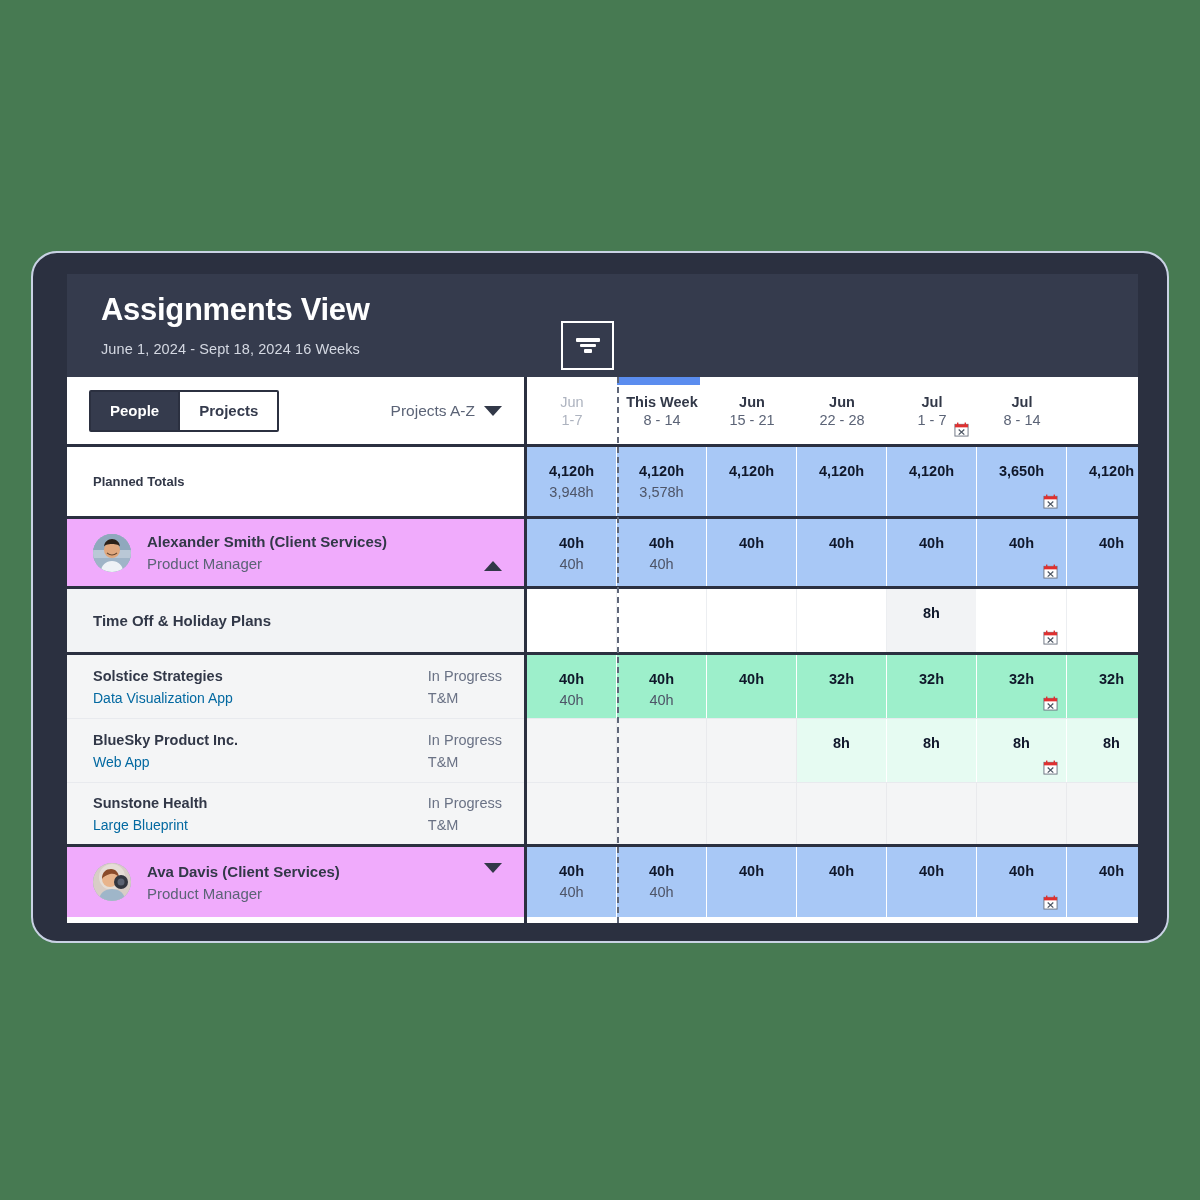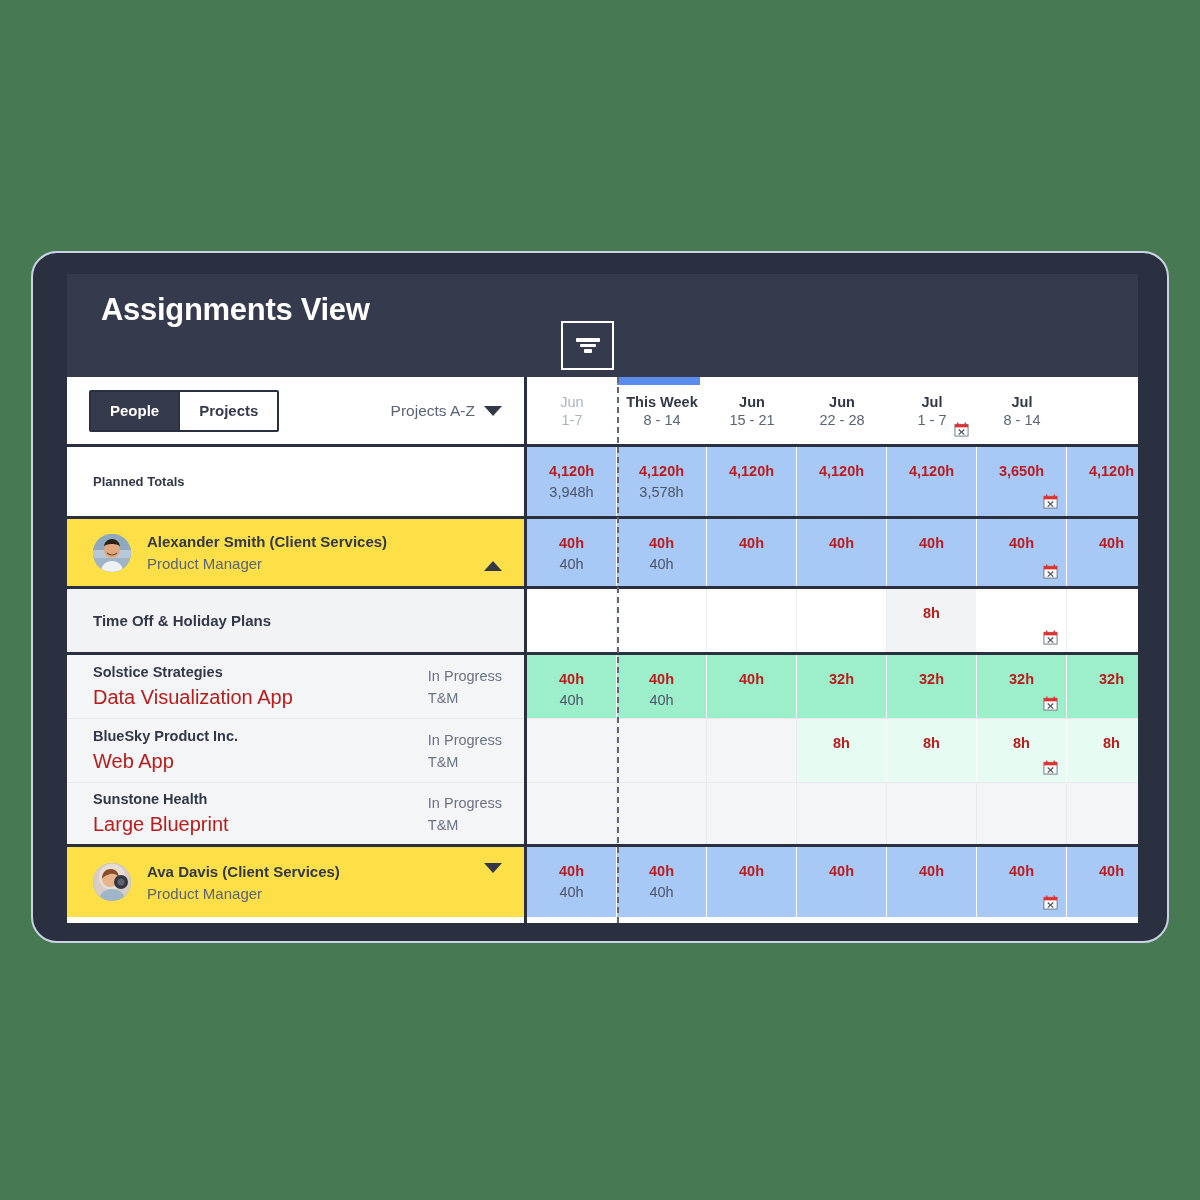--- a/index.html
+++ b/index.html
@@ -136,21 +136,21 @@
 
   
   .lrow {
     display: flex; align-items: center;
     padding: 0 22px 0 26px;
     height: 100%;
   }
   .lrow.totals { background: #ffffff; }
   .lrow.timeoff { background: #f2f3f5; }
   .lrow.proj { background: #f4f5f6; }
-  .lrow.person { background: #fde047; }
+  .lrow.person { background: #f0abfc; }
 
   .totals-label { font-size: 13px; font-weight: bold; color: #323848; }
   .timeoff-label { font-size: 15px; font-weight: bold; color: #323848; }
 
   .avatar {
     width: 38px; height: 38px;
     border-radius: 50%;
     margin-right: 16px;
     flex: 0 0 38px;
     overflow: hidden;
@@ -160,21 +160,21 @@
   .avatar svg { display: block; width: 100%; height: 100%; }
 
   .person-text { display: flex; flex-direction: column; gap: 5px; }
   .person-name { font-size: 15px; font-weight: bold; color: #323848; }
   .person-role { font-size: 15px; color: #5b6376; }
   .person-toggle { margin-left: auto; cursor: pointer; padding-left: 10px; }
 
   .proj-left { display: flex; flex-direction: column; gap: 6px; }
   .proj-right { display: flex; flex-direction: column; gap: 6px; margin-left: auto; }
   .proj-name { font-size: 14.5px; font-weight: bold; color: #323848; }
-  .proj-sub  { font-size: 20px; color: #b91c1c; }
+  .proj-sub  { font-size: 14px; color: #0369a1; }
   .proj-status { font-size: 14.5px; color: #6a7285; }
   .proj-type { font-size: 14.5px; color: #6a7285; }
 
   
   .dates-row {
     display: flex;
     height: 70px;
     border-bottom: 3px solid #2b3040;
     position: relative;
   }
@@ -199,21 +199,21 @@
   
   .drow { display: flex; }
   .cell {
     width: 90px; flex: 0 0 90px;
     position: relative;
     border-right: 1px solid #ffffff;
     display: flex; flex-direction: column;
     align-items: center;
     padding-top: 14px;
   }
-  .cell .v1 { font-size: 14.5px; font-weight: bold; color: #b91c1c; line-height: 20px; }
+  .cell .v1 { font-size: 14.5px; font-weight: bold; color: #0f172a; line-height: 20px; }
   .cell .v2 { font-size: 14.5px; color: #4d5467; line-height: 22px; }
 
   .c-blue  { background: #a8c8f6; }
   .c-green { background: #9defcb; }
   .c-mint  { background: #e6fbf2; }
   .c-grey  { background: #f2f3f5; }
   .c-greyl { background: #f4f5f6; border-right: 1px solid #e9eaed; }
   .c-white { background: #ffffff; border-right: 1px solid #eceef1; }
 
   .cal-icon {
@@ -232,20 +232,21 @@
     pointer-events: none;
   }
 </style>
 </head>
 <body>
 
 <div class="frame">
 
   <div class="app-header">
     <div class="app-title">Assignments View</div>
+    <div class="app-subtitle">June 1, 2024 - Sept 18, 2024  16 Weeks</div>
     <div class="filter-btn">
       <div>
         <span class="bar b1"></span>
         <span class="bar b2"></span>
         <span class="bar b3"></span>
       </div>
     </div>
   </div>
 
   <div class="table-wrap">

